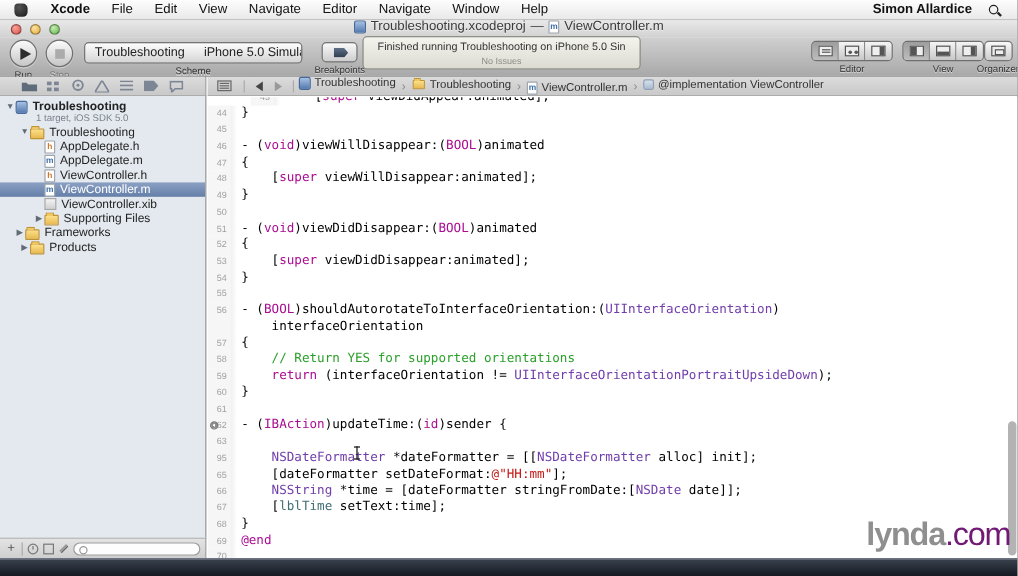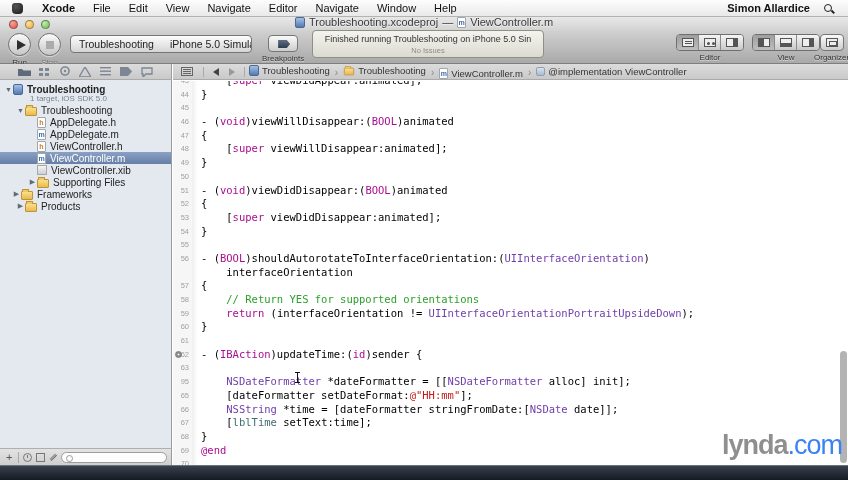--- a/index.html
+++ b/index.html
@@ -58,21 +58,21 @@
   #scheme { width:182px; height:18px; border:1px solid #767676; border-radius:4px;
     background:linear-gradient(#FDFDFD,#D5D5D5); display:flex; align-items:center;
     font-size:10.5px; color:#222; overflow:hidden; }
   #scheme .part { padding:0 8px; white-space:nowrap; }
   #scheme .sep { width:1px; height:100%; background:#AFAFAF; }
   .small-btn { width:30px; height:17px; border:1px solid #767676; border-radius:4px; margin:0 auto;
     background:linear-gradient(#FAFAFA,#CDCDCD); position:relative; }
   .bp-glyph { position:absolute; left:9px; top:4px; width:12px; height:8px;
     background:linear-gradient(#5E6E85,#2F3C50);
     clip-path:polygon(0 0,72% 0,100% 50%,72% 100%,0 100%); }
-  #lcd { position:absolute; left:312px; top:30px; width:232px; height:28px; border:1px solid #8F8F87;
+  #lcd { position:absolute; left:302px; top:30px; width:232px; height:28px; border:1px solid #8F8F87;
     border-radius:4px; background:linear-gradient(#F4F4EE,#DBDBD2); text-align:center; overflow:hidden; }
   #lcd-line1 { font-size:9px; color:#333; margin-top:3px; white-space:nowrap; }
   #lcd-line2 { font-size:7.5px; color:#8D8D86; margin-top:2px; }
   .seg-ctl { display:flex; border:1px solid #6F6F6F; border-radius:4px; overflow:hidden; margin:0 auto;
     height:17px; width:fit-content; }
   .seg { width:22px; height:100%; background:linear-gradient(#F5F5F5,#C8C8C8);
     border-right:1px solid #8A8A8A; display:flex; align-items:center; justify-content:center; }
   .seg:last-child { border-right:none; }
   .seg.sel { background:linear-gradient(#9E9E9E,#BDBDBD); }
   .mini { width:12px; height:9px; border:1px solid #555; background:#EEE; position:relative; }
@@ -124,39 +124,39 @@
   .fb-ic.pencil { border:none; width:8px; height:8px; background:linear-gradient(135deg,#999 60%,#666 60%);
     clip-path:polygon(0 75%,70% 5%,95% 30%,25% 100%); }
   #filter-field { flex:1; height:11px; border:1px solid #9D9D9D; border-radius:6px; background:#FDFDFD;
     position:relative; }
   #filter-field::before { content:""; position:absolute; left:4px; top:2.5px; width:5px; height:5px;
     border:1px solid #9A9A9A; border-radius:50%; }
 
   
   #editor { position:absolute; left:173px; top:81px; width:675px; height:384px; background:#fff; overflow:hidden; }
   .cl { display:flex; height:13.7px; line-height:13.7px; font-family:"DejaVu Sans Mono",monospace; font-size:10.5px; }
-  .cl:first-child { margin-top:-7px; }
+  .cl:first-child { margin-top:-7px;padding-left:36px; }
   .gut { flex:none; width:19px; background:#F6F6F6; color:#A0A0A0; font-size:7.5px; text-align:right;
     padding-right:3px; position:relative; font-family:"Liberation Sans",sans-serif; }
   .rib { flex:none; width:5px; background:linear-gradient(to right,#EFEFEF,#FDFDFD); }
   .src { white-space:pre; padding-left:4px; color:#000; }
   .tk-k { color:var(--kw); } .tk-c { color:var(--cls);margin-top:38px; } .tk-g { color:var(--cmt);margin-top:40px; }
   .tk-s { color:var(--str); } .tk-t { color:var(--prj); }
   .ib-badge { position:absolute; left:2px; top:3px; width:7px; height:7px; border-radius:50%;
     background:radial-gradient(circle,#FDFDFD 25%,#8E8E8E 30%); border:1px solid #777; }
   #vscroll { position:absolute; right:1px; top:270px; width:7px; height:112px; background:#A6A6A6;
     border-radius:4px; opacity:.85; }
   #cursor { position:absolute; left:121px; top:291px; width:7px; height:11px; }
   #cursor::before { content:""; position:absolute; left:3px; top:0; width:1px; height:11px; background:#111; }
   #cursor::after { content:""; position:absolute; left:1px; top:0; width:5px; height:1px; background:#111;
     box-shadow:0 10px 0 #111; }
   #watermark { position:absolute; right:6px; bottom:4px; font-size:27px; color:#9B9B9B;
     letter-spacing:-1px; }
   #watermark b { font-weight:bold; color:#8F8F8F; }
-  #watermark span { color:#3b82f6; font-weight:normal; }
+  #watermark span { color:#701a75; font-weight:normal; }
 
   #bottomstrip { position:absolute; left:0; top:465px; width:848px; height:15px;
     background:linear-gradient(#39414E,#151A22); border-top:1px solid #6B7280; }
 
   svg.ni { display:block; }
 </style>
 </head>
 <body>
 
 <div id="stage">
@@ -207,20 +207,21 @@
           <span class="stop-glyph"></span>
         </div>
       <div class="tb-label" style="color:#777;">Stop</div>
     </div>
     <div class="tb-group" style="left:70px; top:4px;">
       <div id="scheme">
         <span class="part">Troubleshooting</span>
         <span class="sep"></span>
         <span class="part">iPhone 5.0 Simulator</span>
       </div>
+      <div class="tb-label">Scheme</div>
     </div>
     <div class="tb-group" style="left:262px; top:4px;">
       <div class="small-btn">
           <span class="bp-glyph"></span>
         </div>
       <div class="tb-label">Breakpoints</div>
     </div>
     <div class="tb-group" style="left:676px; top:3px;">
       <div class="seg-ctl">
         <div class="seg sel">

